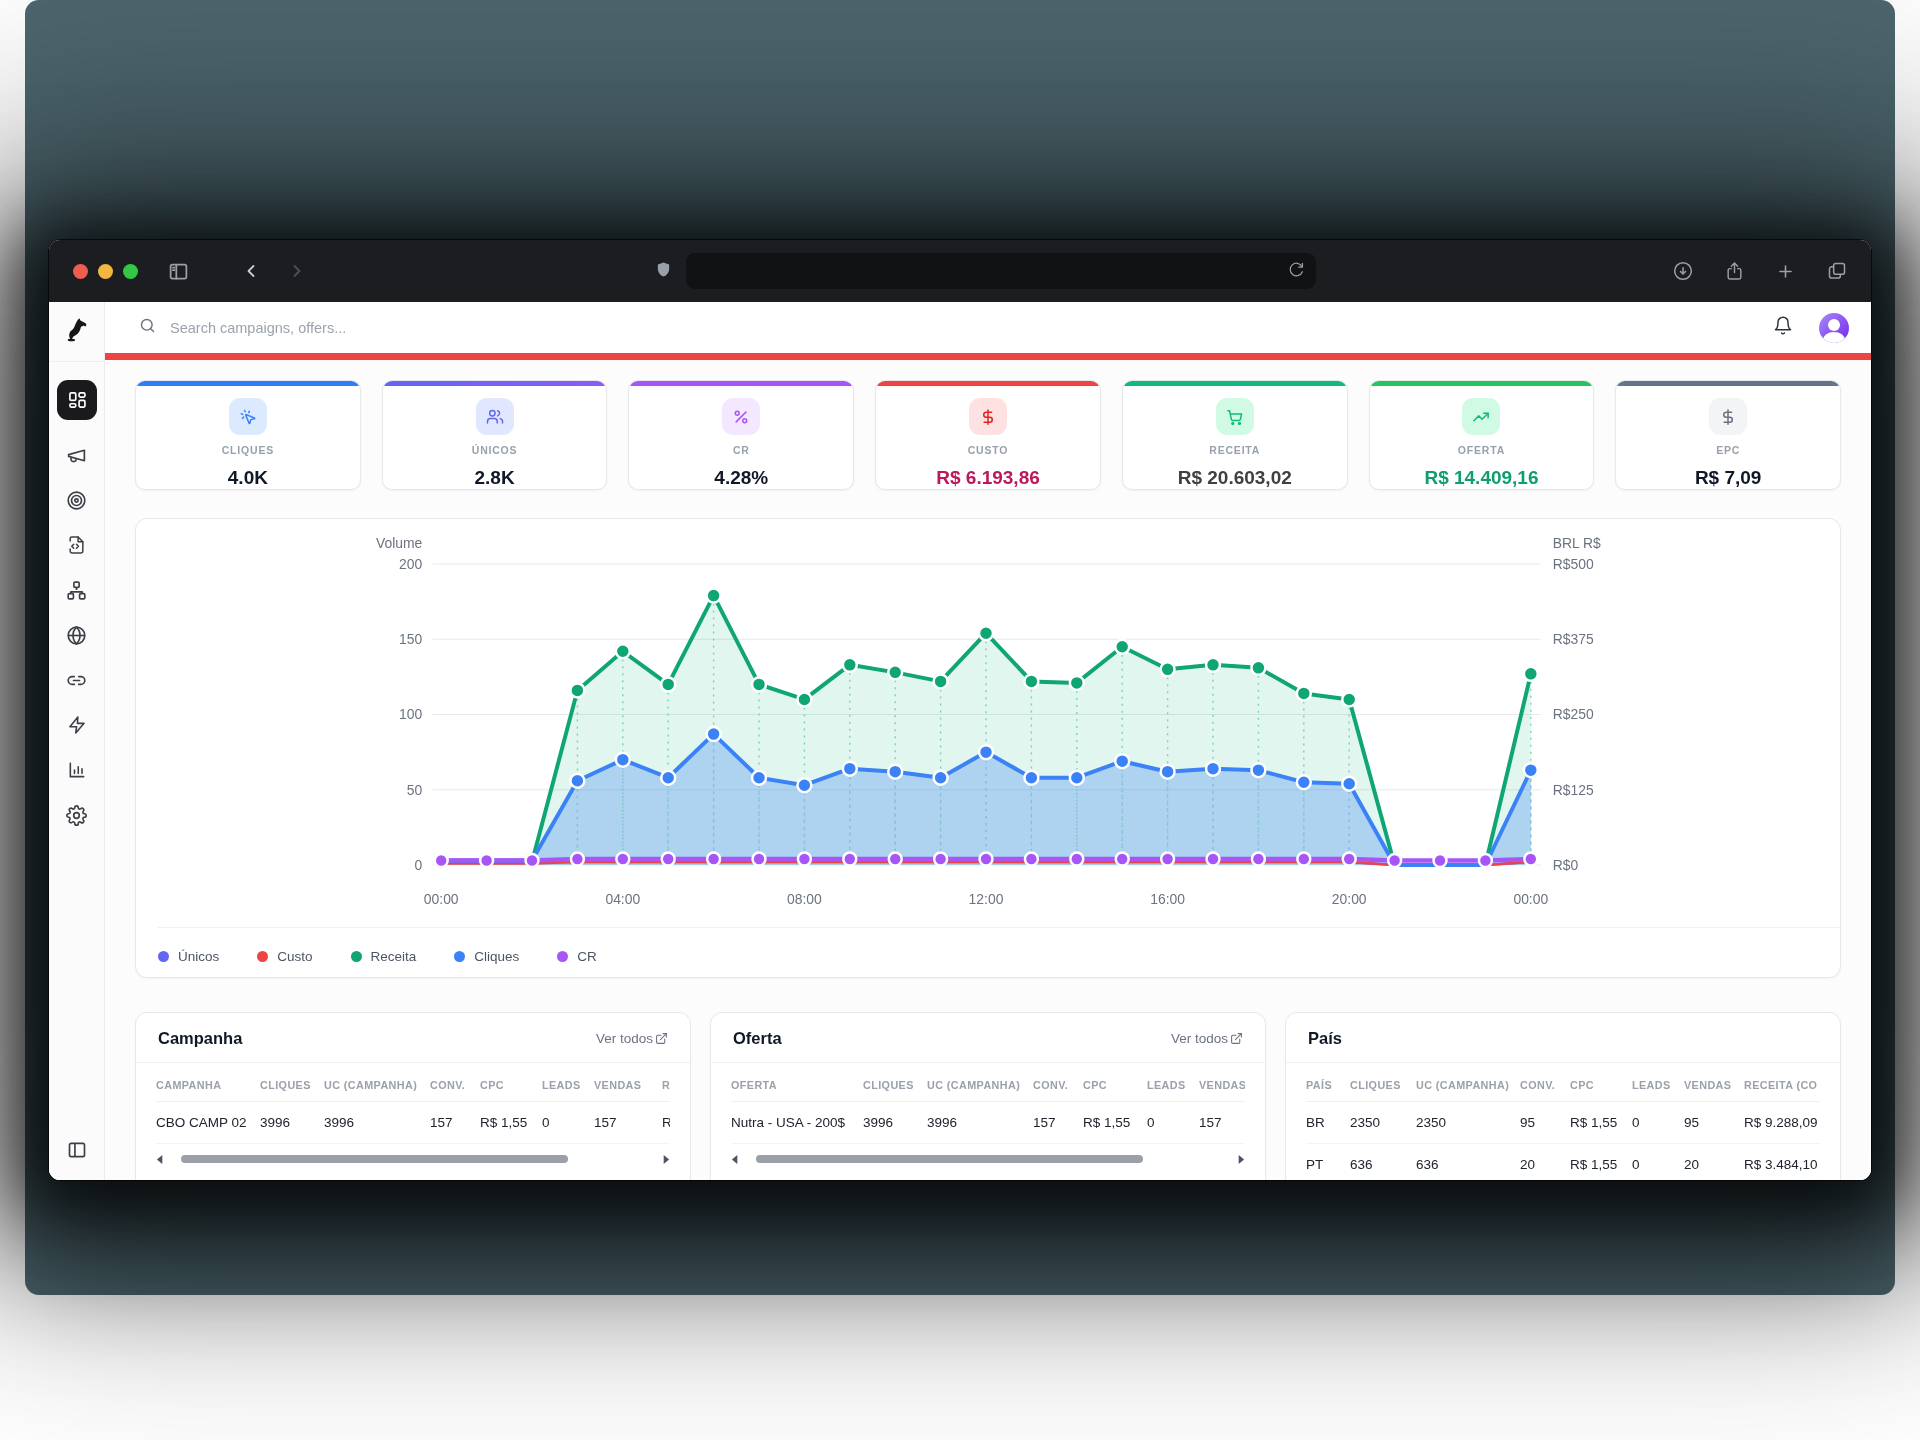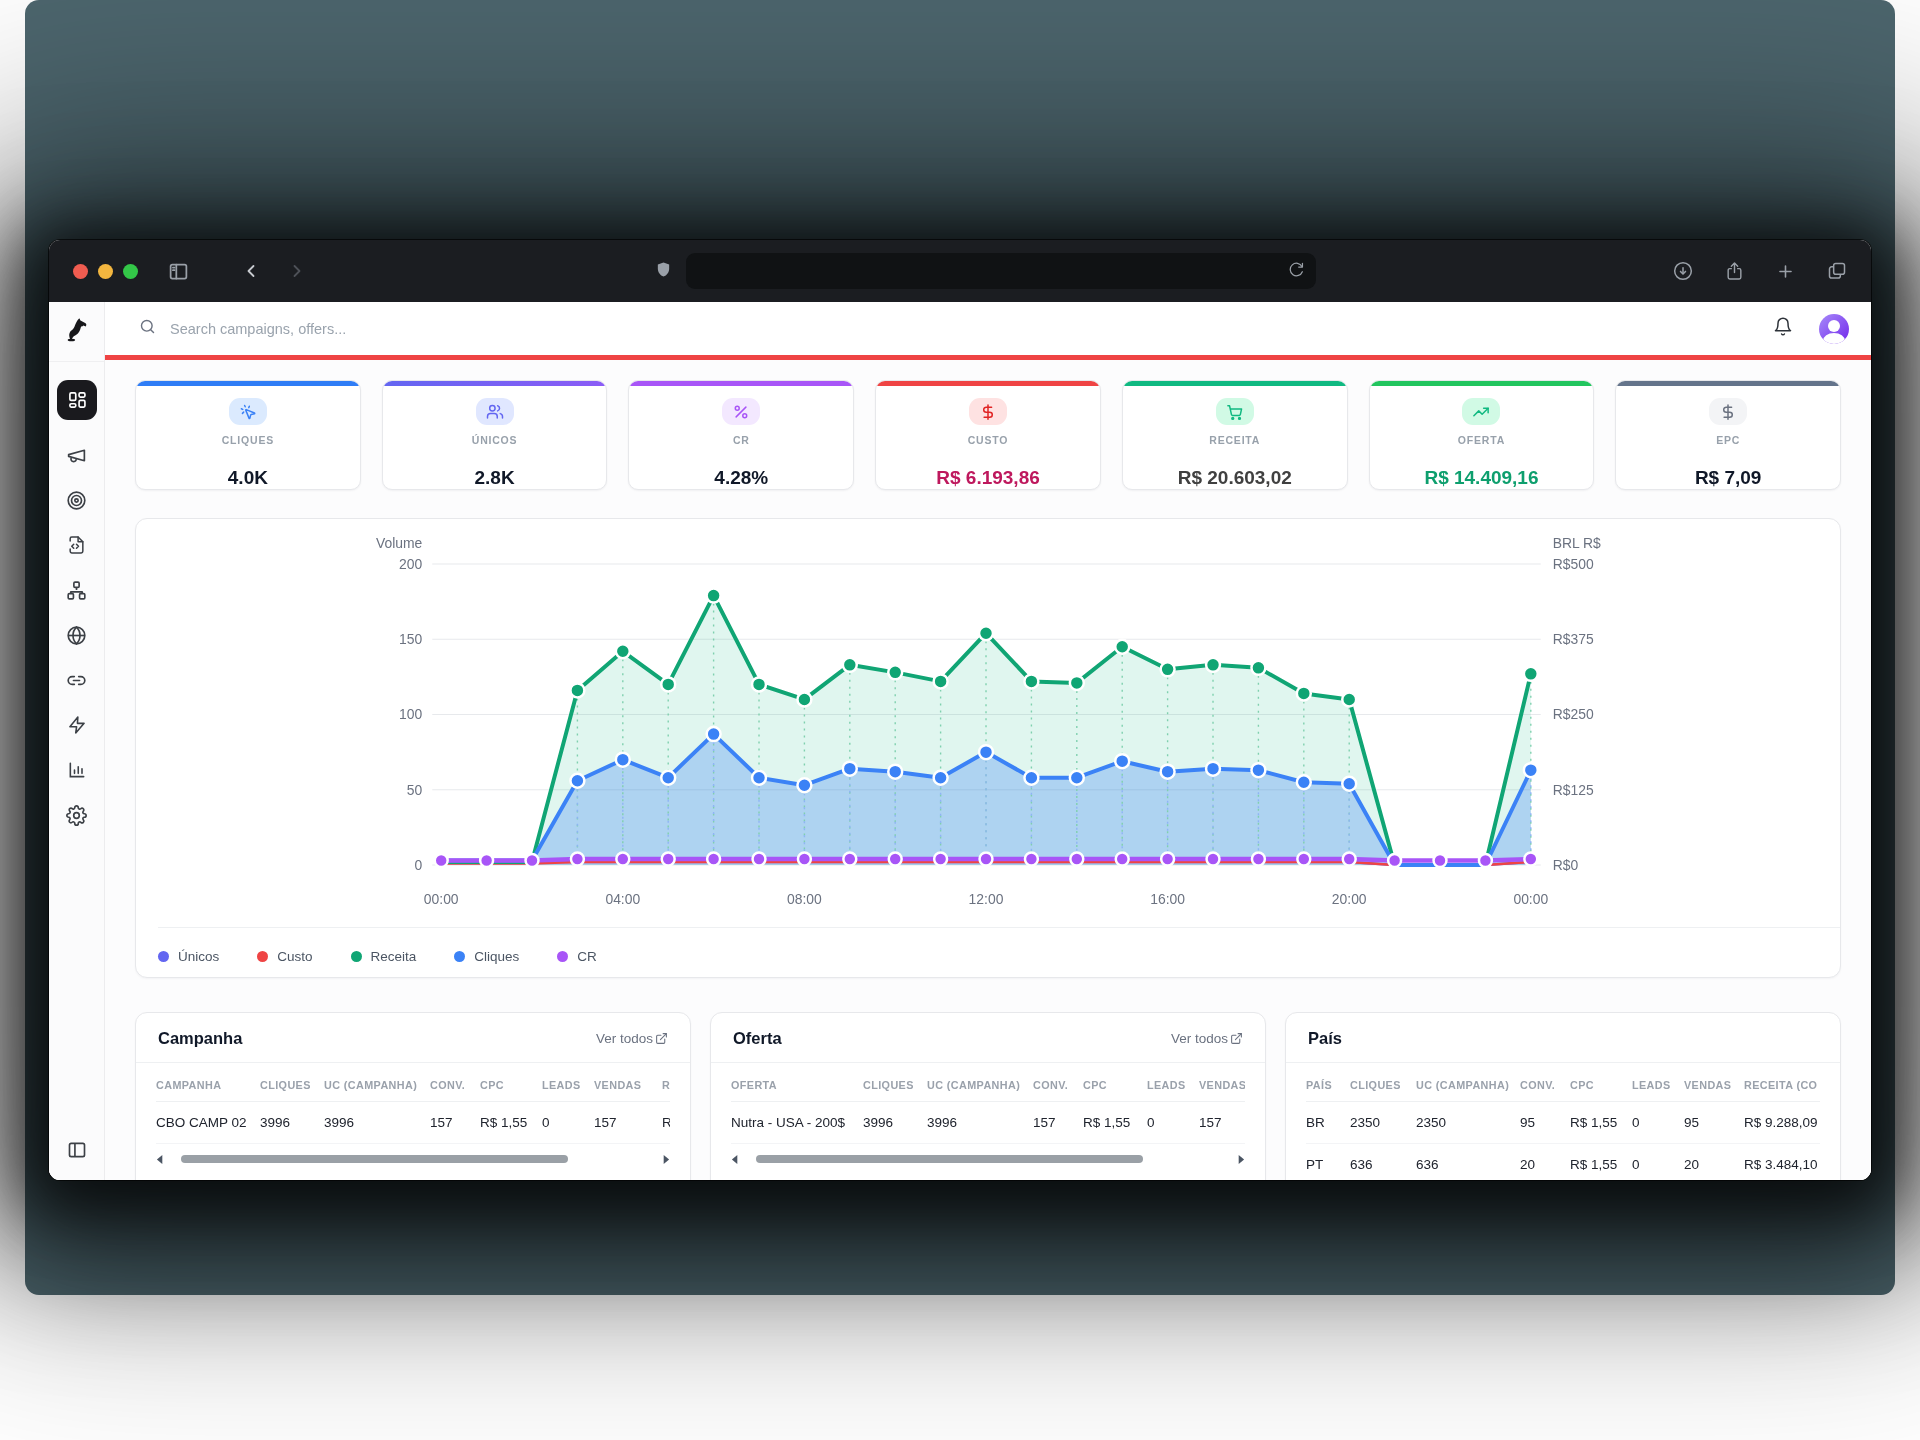--- a/index.html
+++ b/index.html
@@ -30,40 +30,40 @@
   .app{display:flex;height:878px;background:#fff;}
   .sidebar{width:56px;background:#fbfbfc;border-right:1px solid #ececee;display:flex;
            flex-direction:column;align-items:center;flex-shrink:0;}
   .side-head{height:60px;width:100%;display:flex;align-items:center;justify-content:center;
              border-bottom:1px solid #efeff1;}
   .nav{display:flex;flex-direction:column;align-items:center;padding-top:18px;gap:21px;flex:1;width:100%;}
   .nav-item{width:24px;height:24px;display:flex;align-items:center;justify-content:center;color:#3c4046;cursor:pointer;}
   .nav-item.active{width:40px;height:40px;background:#1a1a1e;border-radius:11px;color:#fff;margin-bottom:2px;}
   .side-foot{padding-bottom:16px;color:#3c4046;}
   .main{flex:1;background:#fcfcfd;display:flex;flex-direction:column;overflow:hidden;}
-  .topbar{height:58px;border-bottom:5px solid #ef4444;background:#fff;display:flex;
+  .topbar{height:58px;border-bottom:7px solid #ef4444;background:#fff;display:flex;
           align-items:center;padding:0 22px 0 34px;flex-shrink:0;}
   .search{display:flex;align-items:center;gap:14px;color:#6b7280;flex:1;cursor:text;}
   .search .ph{font-size:14.5px;color:#9aa3ad;}
   .bell{color:#2d3239;margin-right:26px;}
   .avatar{width:30px;height:30px;border-radius:50%;background:linear-gradient(135deg,#a78bfa 0%,#7c3aed 80%);
           position:relative;overflow:hidden;}
   .avatar .head{position:absolute;left:9px;top:6px;width:12px;height:12px;border-radius:50%;background:#fff;}
   .avatar .bust{position:absolute;left:4px;top:19px;width:22px;height:16px;border-radius:50%;background:#fff;}
   .content{padding:20px 30px 0;flex:1;}
   
   .kpis{display:flex;gap:21px;}
   .kpi{flex:1;height:110px;background:#fff;border:1px solid #e7e8eb;border-radius:10px;
        position:relative;overflow:hidden;display:flex;flex-direction:column;align-items:center;
        box-shadow:0 1px 2px rgba(16,24,40,.05);}
   .kpi .accent{position:absolute;top:0;left:0;right:0;height:5px;}
   .kpi .pill{width:38px;height:38px;border-radius:11px;margin-top:17px;display:flex;
              align-items:center;justify-content:center;}
   .kpi .label{margin-top:9px;font-size:10.5px;letter-spacing:.8px;color:#98a1ab;font-weight:700;}
-  .kpi .value{margin-top:21px;font-size:19px;font-weight:700;color:#101828;}
+  .kpi .value{margin-top:11px;font-size:19px;font-weight:700;color:#101828;}
   
   .chart-card{margin-top:28px;height:460px;background:#fff;border:1px solid #e7e8eb;border-radius:12px;
               box-shadow:0 1px 2px rgba(16,24,40,.04);overflow:hidden;padding-top:8px;}
   .chart-card svg{display:block;width:100%;height:400px;}
   .chart-card svg text{font-family:"Liberation Sans",sans-serif;font-size:14px;fill:#6b7280;}
   .legend{display:flex;align-items:center;gap:38px;margin:0 0 0 22px;padding-top:12px;
           border-top:1px solid #eef0f2;height:46px;}
   .legend-item{display:flex;align-items:center;gap:9px;cursor:pointer;}
   .legend-dot{width:11px;height:11px;border-radius:50%;}
   .legend-label{font-size:13.5px;color:#4b5563;}

